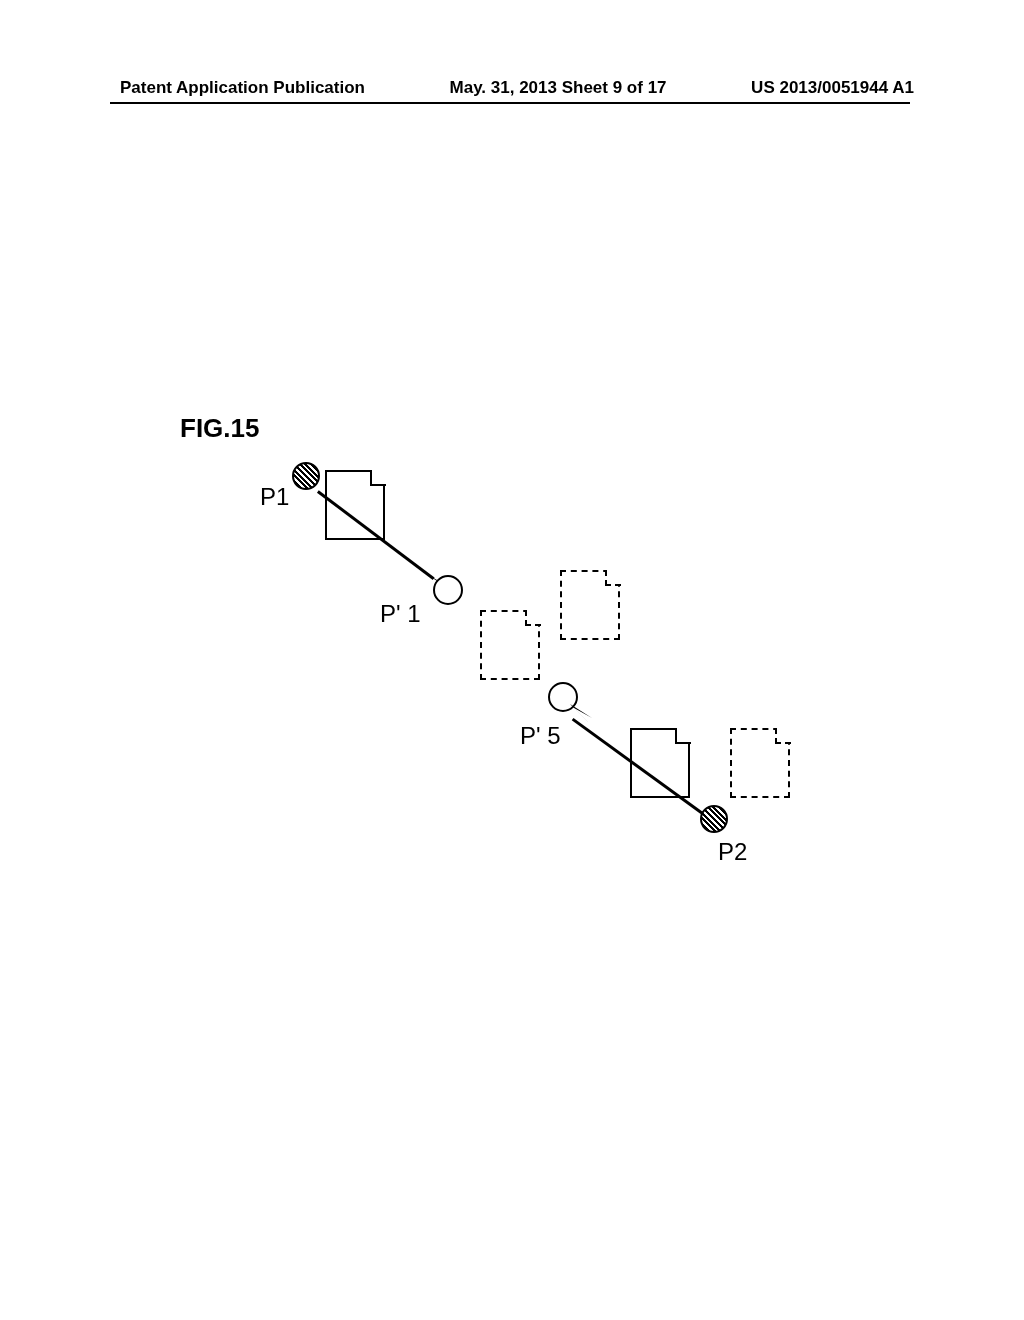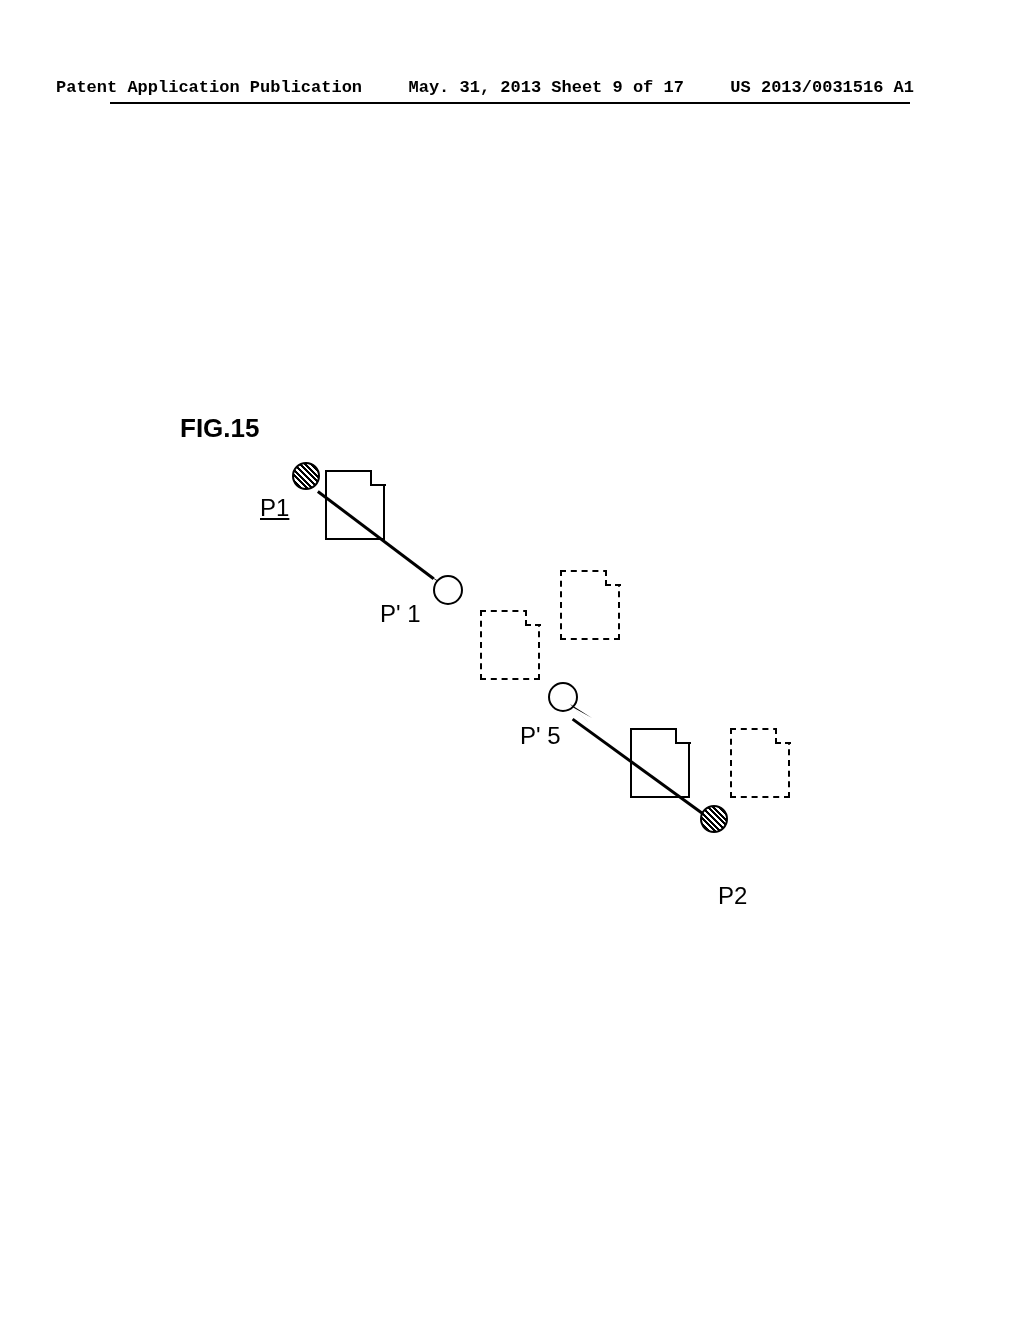--- a/index.html
+++ b/index.html
@@ -14,24 +14,23 @@
       position: relative;
       font-family: Arial, Helvetica, sans-serif;
     }
     .header {
       position: absolute;
       top: 78px;
       left: 0;
       width: 100%;
       display: flex;
       justify-content: space-between;
-      padding: 0 110px 0 56px;
+      padding: 0 110px 0 120px;
       font-size: 17px;
       font-weight: bold;
-      font-family: Liberation Mono, monospace;
     }
     .header-left { }
     .header-center { }
     .header-right { }
     .header-rule {
       position: absolute;
       top: 102px;
       left: 110px;
       width: 800px;
       height: 2px;
@@ -128,34 +127,34 @@
       background: #000;
       transform-origin: left center;
     }
   </style>
 </head>
 <body>
 
 <div class="header">
   <span class="header-left">Patent Application Publication</span>
   <span class="header-center">May. 31, 2013  Sheet 9 of 17</span>
-  <span class="header-right">US 2013/0031516 A1</span>
+  <span class="header-right">US 2013/0051944 A1</span>
 </div>
 <div class="header-rule"></div>
 
 <div class="figure-label">FIG.15</div>
 
 <div class="diagram">
 
   <div class="doc-icon doc-solid" style="top: 10px; left: 95px;">
     <div class="doc-fold"></div>
   </div>
 
   <div class="circle circle-filled" style="top: 2px; left: 62px;"></div>
-  <div class="label" style="top: 34px; left: 30px; text-decoration: underline;">P1</div>
+  <div class="label" style="top: 23px; left: 30px;">P1</div>
 
   <div class="arrow-line" style="top: 30px; left: 88px; width: 145px; transform: rotate(37deg);"></div>
   <svg style="position:absolute; top: 108px; left: 192px; width: 20px; height: 20px;">
     <polygon points="0,3 15,12 3,0 18,15" fill="#000"></polygon>
   </svg>
 
   <div class="circle circle-empty" style="top: 115px; left: 203px;"></div>
   <div class="label" style="top: 140px; left: 150px;">P' 1</div>
 
   <div class="doc-icon doc-dashed" style="top: 150px; left: 250px;">
@@ -176,15 +175,15 @@
 
   <div class="doc-icon doc-solid" style="top: 268px; left: 400px;">
     <div class="doc-fold"></div>
   </div>
 
   <div class="doc-icon doc-dashed" style="top: 268px; left: 500px;">
     <div class="doc-fold doc-fold-dashed"></div>
   </div>
 
   <div class="circle circle-filled" style="top: 345px; left: 470px;"></div>
-  <div class="label" style="top: 378px; left: 488px; margin-top: 44px;">P2</div>
+  <div class="label" style="top: 378px; left: 488px;">P2</div>
 
 </div>
 
 </body></html>

